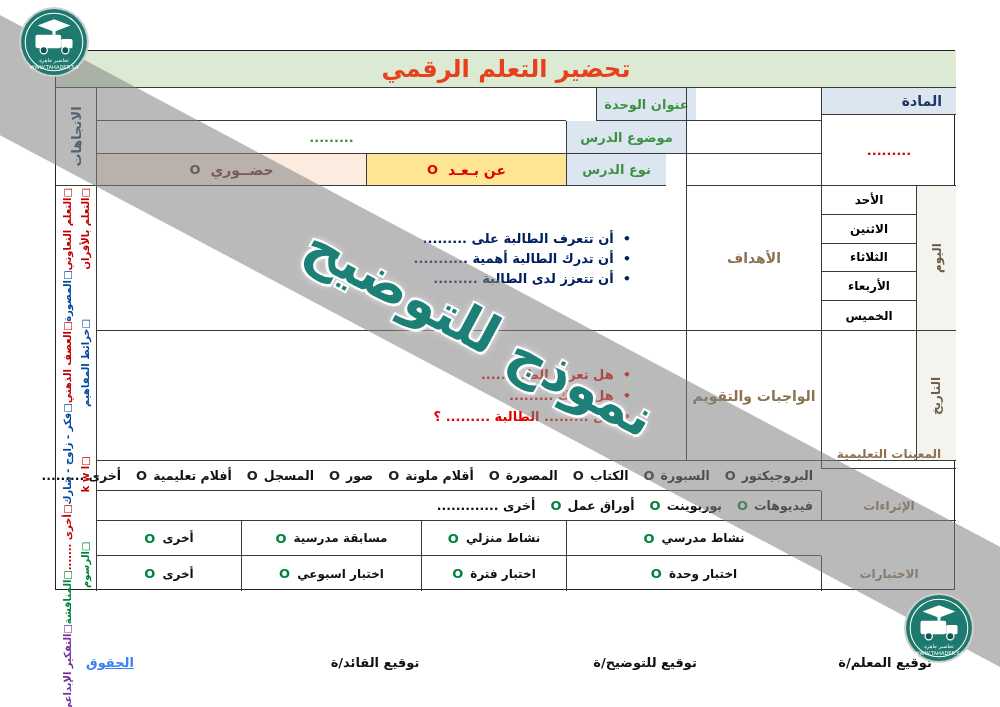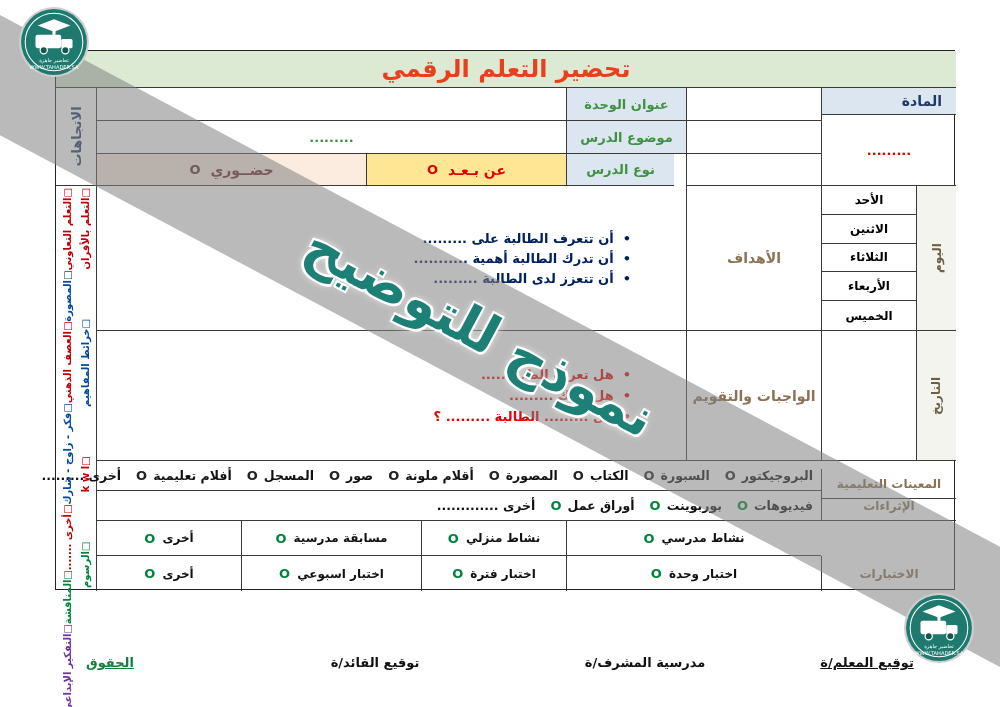--- a/index.html
+++ b/index.html
@@ -18,23 +18,23 @@
 
   .strip-top  { left:0; top:37px;  width:40px; height:98px; }
   .strip-body { left:0; top:135px; width:40px; height:405px; position:absolute; }
 
   .unit-content { left:40px; top:37px; width:470px; height:33px; }
   .topic-content{ left:40px; top:70px; width:470px; height:33px; color:#3f9142; font-weight:bold; font-size:13px; }
   .type-inperson{ left:40px;  top:103px; width:270px; height:32px; background:#fbecdf; gap:10px; }
   .type-remote  { left:310px; top:103px; width:200px; height:32px; background:#ffe694; gap:10px; }
 
   .lbl-blue { background:#dce6f1; color:#3f9142; font-weight:bold; font-size:13px; }
-  .unit-label  { left:510px; top:37px;  width:120px; height:33px; }
+  .unit-label  { left:540px; top:37px;  width:100px; height:33px; }
   .topic-label { left:510px; top:70px;  width:120px; height:33px; }
-  .type-label  { left:510px; top:103px; width:108px; height:32px; }
+  .type-label  { left:510px; top:103px; width:100px; height:32px; }
   .empty1 { left:630px; top:37px;  width:135px; height:33px; }
   .empty2 { left:630px; top:70px;  width:135px; height:33px; }
   .empty3 { left:630px; top:103px; width:135px; height:32px; }
 
   .subject { left:765px; top:37px; width:135px; height:98px; flex-direction:column; align-items:stretch; justify-content:flex-start; }
   .subject-label { height:27px; background:#dce6f1; color:#1f3864; font-weight:bold; font-size:14px;
                    display:flex; align-items:center; padding-right:14px; border-bottom:1px solid #3a3a3a; }
   .subject-value { flex:1; display:flex; align-items:center; justify-content:center;
                    color:#e00000; font-weight:bold; font-size:13px; }
 
@@ -50,21 +50,21 @@
   .days-col { left:765px; top:135px; width:95px; height:145px; flex-direction:column; align-items:stretch; justify-content:flex-start; }
   .day-cell { height:29px; display:flex; align-items:center; justify-content:center; font-size:12px; font-weight:bold; color:#000; }
   .day-cell:not(:last-child){ border-bottom:1px solid #3a3a3a; }
   .youm    { left:860px; top:135px; width:40px; height:145px; background:#f4f4ee; }
   .tareekh { left:860px; top:280px; width:40px; height:130px; background:#f4f4ee; }
   .date-empty { left:765px; top:280px; width:95px; height:130px; }
   .vtext { transform:rotate(-90deg); white-space:nowrap; font-weight:bold; font-size:12px; color:#6b6047; }
   .vtext-dir { color:#1f3864; font-size:13px; }
 
   .aids-content { left:40px; top:410px; width:725px; height:30px; justify-content:flex-start; padding-right:8px; }
-  .aids-label   { left:765px; top:418px; width:135px; height:30px; }
+  .aids-label   { left:765px; top:388px; width:135px; height:30px; }
   .enr-content  { left:40px; top:440px; width:725px; height:30px; justify-content:flex-start; padding-right:8px; }
   .enr-label    { left:765px; top:440px; width:135px; height:30px; }
   .row-label { color:#8c7253; font-weight:bold; font-size:12px; }
   .opt { display:inline-flex; align-items:center; gap:6px; margin-left:15px; font-size:12.5px; font-weight:bold; color:#111; white-space:nowrap; }
   .o { font-weight:bold; font-size:13px; }
   .o-dark{color:#222;} .o-green{color:#00843d;} .o-red{color:#e00000;} .o-maroon{color:#5c2a2a;}
   .t-red{color:#e00000;font-weight:bold;font-size:14px;} .t-maroon{color:#6d2a2a;font-weight:bold;font-size:14px;}
   .other-txt { font-size:12.5px; font-weight:bold; color:#111; white-space:nowrap; }
 
   .act-label  { left:765px; top:470px; width:135px; height:35px; }
@@ -92,25 +92,25 @@
              transform:rotate(28deg); z-index:6; font-size:54px; font-weight:bold; color:#1c8076;
              text-shadow:2px 2px 0 #fff,-2px -2px 0 #fff,2px -2px 0 #fff,-2px 2px 0 #fff,0 0 9px #fff; }
 
   
   .logo { position:absolute; width:72px; height:72px; z-index:10; }
   .logo-tl { left:18px; top:6px; }
   .logo-br { left:903px; top:592px; }
 
   
   .sig { position:absolute; top:655px; width:150px; text-align:center; font-size:13px; font-weight:bold; color:#111; z-index:2; }
-  .sig-teacher   { left:792px;text-decoration:underline; }
+  .sig-teacher   { left:810px; }
   .sig-supervisor{ left:570px; }
   .sig-leader    { left:300px;text-align:center; }
   .rights { position:absolute; top:655px; left:70px; width:80px; text-align:center; font-size:13px; font-weight:bold;
-            color:#15803d; text-decoration:underline; z-index:2; cursor:pointer; }
+            color:#3b82f6; text-decoration:underline; z-index:2; cursor:pointer; }
 </style>
 </head>
 <body>
 
 <div class="page">
 
   <div class="sheet">
 
     <div class="cell title-row bb">
       <span>تحضير التعلم الرقمي</span>
@@ -314,21 +314,21 @@
         <span class="strat" style="color: rgb(192, 0, 0);">□k w l</span>
         <span class="strat" style="color: rgb(0, 132, 61);">□الرسوم</span>
       </div>
     </div>
   </div>
 
   <div class="wm-band"></div>
   <div class="wm-text">نموذج للتوضيح</div>
 
   <div class="sig sig-teacher">توقيع المعلم/ة</div>
-  <div class="sig sig-supervisor">مدرسية المشرف/ة</div>
+  <div class="sig sig-supervisor">توقيع للتوضيح/ة</div>
   <div class="sig sig-leader">توقيع القائد/ة</div>
   <div class="rights">الحقوق</div>
 
   <div class="logo logo-tl">
     <svg viewBox="0 0 70 70" width="72" height="72">
       <circle cx="35" cy="35" r="34" fill="#cfcfcf"></circle>
       <circle cx="35" cy="35" r="32" fill="#1e7a6e"></circle>
       <circle cx="35" cy="35" r="28" fill="none" stroke="#ffffff" stroke-width="1"></circle>
       <g>
         <polygon points="35,13 51,19 35,25 19,19" fill="#ffffff"></polygon>

